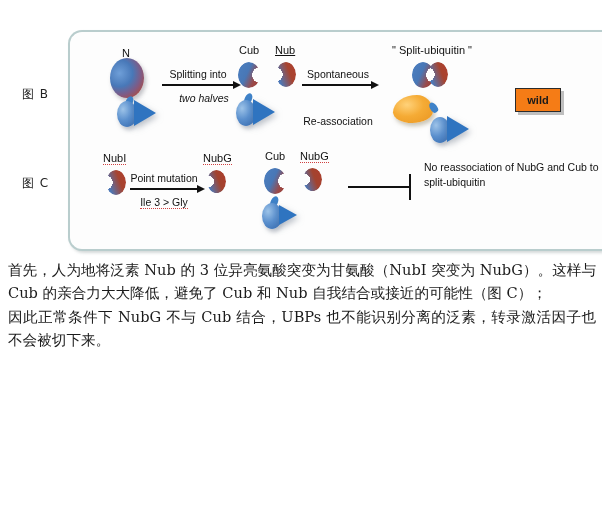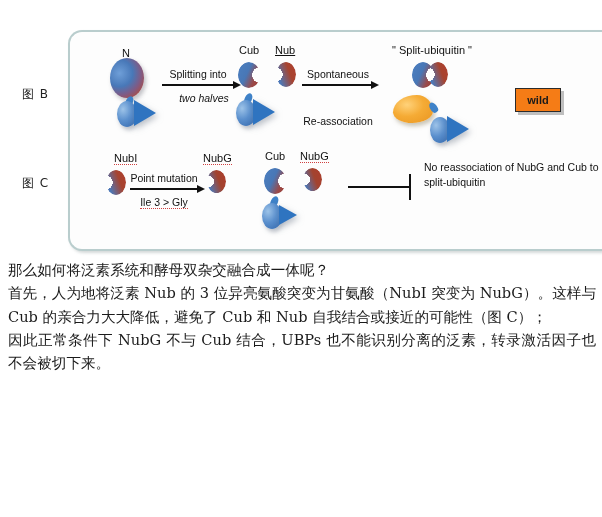--- a/index.html
+++ b/index.html
@@ -177,21 +177,21 @@
 
 <div class="mol cub" style="left:412px;top:62px;"></div>
 <div class="mol nub" style="left:428px;top:62px;"></div>
 <div class="mol ubp" style="left:393px;top:95px;"></div>
 <div class="mol stub" style="left:430px;top:102px;transform:rotate(-35deg);"></div>
 <div class="mol prot-oval" style="left:430px;top:117px;"></div>
 <div class="mol prot-tri" style="left:447px;top:116px;"></div>
 
 <div id="wild-badge">wild</div>
 
-<div class="cap" style="left:114px;top:152px;"><span class="redu">NubI</span></div>
+<div class="cap" style="left:103px;top:152px;"><span class="redu">NubI</span></div>
 <div class="mol nub" style="left:106px;top:170px;"></div>
 
 <div class="arrow-line" style="left:130px;top:188px;width:68px;"></div>
 <div class="arrow-head" style="left:197px;top:185px;"></div>
 <div class="arrow-lbl" style="left:122px;top:172px;width:84px;">Point mutation</div>
 <div class="arrow-lbl" style="left:122px;top:196px;width:84px;"><span class="redu">Ile 3 &gt; Gly</span></div>
 
 <div class="cap" style="left:203px;top:152px;"><span class="redu">NubG</span></div>
 <div class="mol nubg" style="left:207px;top:170px;"></div>
 
@@ -205,16 +205,15 @@
 <div class="mol prot-tri sm" style="left:279px;top:205px;"></div>
 
 <div class="tbar-line" style="left:348px;top:186px;width:62px;"></div>
 <div class="tbar-stop" style="left:409px;top:174px;height:26px;"></div>
 
 <div id="noaffinity">
   <p>No reassociation of NubG and Cub to split-ubiquitin</p>
 </div>
 
 <div id="prose">
-  <p>那么如何将泛素系统和酵母双杂交融合成一体呢？</p>
   <p>首先，人为地将泛素 Nub 的 3 位异亮氨酸突变为甘氨酸（NubI 突变为 NubG）。这样与 Cub 的亲合力大大降低，避免了 Cub 和 Nub 自我结合或接近的可能性（图 C）；</p>
   <p>因此正常条件下 NubG 不与 Cub 结合，UBPs 也不能识别分离的泛素，转录激活因子也不会被切下来。</p>
 </div>
 
 </body></html>

